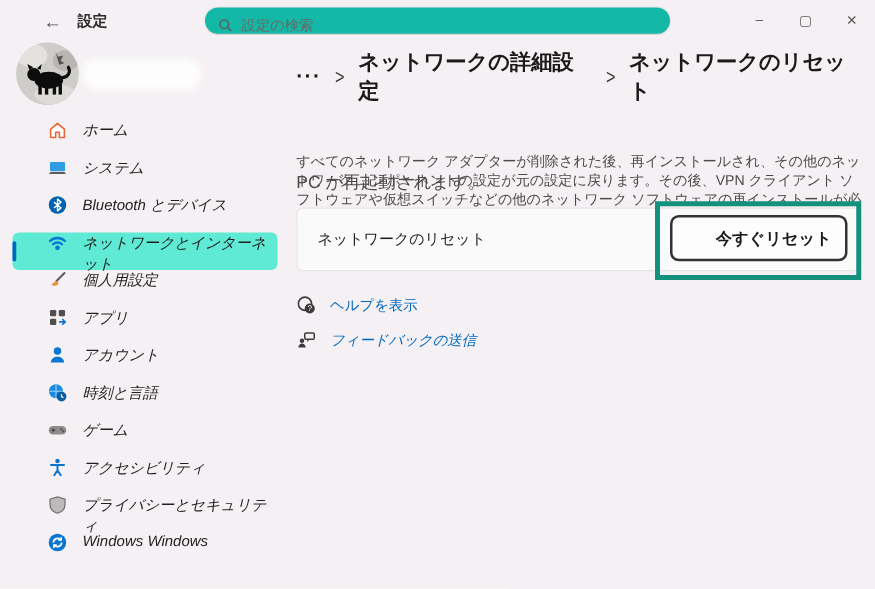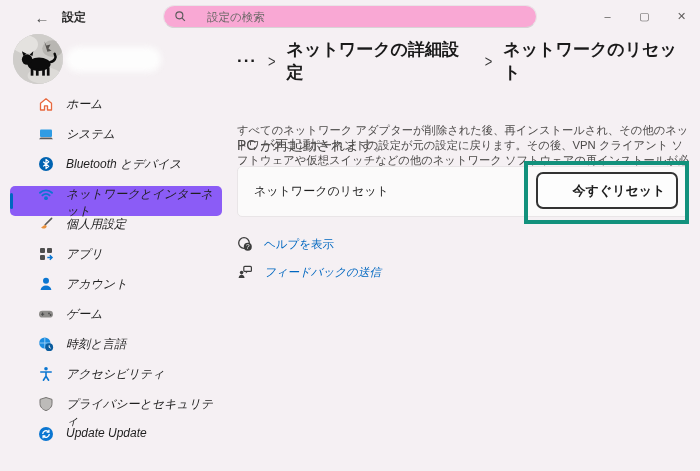--- a/index.html
+++ b/index.html
@@ -9,39 +9,39 @@
     position:relative; width:700px; height:471px;
     background:#f5f0f3; overflow:hidden; color:#1b1b1b;
   }
 
   
   .titlebar { position:absolute; top:0; left:0; width:700px; height:34px; }
   .back-btn { position:absolute; left:30px; top:5px; width:24px; height:24px;
     font-size:15px; color:#4a4a4a; display:flex; align-items:center; justify-content:center; border-radius:4px; }
   .app-title { position:absolute; left:62px; top:9px; font-size:12px; font-weight:700; color:#2b2b2b; }
   .searchbox { position:absolute; left:163px; top:5px; width:374px; height:23px;
-    background:#f9a8d4; border:1px solid #e9e4e7; border-bottom:1px solid #d8d3d6;
-    border-radius:12px; display:flex; align-items:center; padding:0 10px; gap:20px; }
+    background:#14b8a6; border:1px solid #e9e4e7; border-bottom:1px solid #d8d3d6;
+    border-radius:12px; display:flex; align-items:flex-end; padding:0 10px; gap:6px; }
   .searchbox input { border:none; outline:none; background:transparent; flex:1;
     font-size:11.5px; color:#3a3a3a; font-family:"Liberation Sans", sans-serif; }
   .searchbox input::placeholder { color:#6b6867; opacity:1; }
   .win-controls { position:absolute; right:0; top:0; height:32px; display:flex; }
   .win-btn { width:37px; height:32px; display:flex; align-items:center; justify-content:center;
     font-size:11px; color:#5f5d5c; }
 
   
   .sidebar { position:absolute; left:0; top:34px; width:232px; }
   .avatar { position:absolute; left:13px; top:0px; width:50px; height:50px; border-radius:50%;
     overflow:hidden; background:#c9c9c9; }
   .user-name-blur { position:absolute; left:66px; top:13px; width:95px; height:25px;
     background:#fdfdfd; border-radius:12px; filter:blur(3px); }
   .nav { position:absolute; left:0; top:62px; width:232px; }
   .nav-item { position:relative; height:30px; margin:0 10px; border-radius:5px;
     display:flex; padding-left:28px; gap:12px; font-size:12px; color:#1f1f1f;font-style:italic; }
-  .nav-item.selected { background:#8b5cf6; }
+  .nav-item.selected { background:#5eead4; }
   .nav-item.selected::before { content:""; position:absolute; left:0px; top:7px; width:3px; height:16px;
     border-radius:2px; background:var(--accent,#0067c0); }
   .nav-icon { width:16px; height:16px; flex:0 0 16px; display:block; }
 
   
   .main { position:absolute; left:237px; top:38px; width:455px; }
   .breadcrumb { position:absolute; left:0; top:0; display:flex; align-items:center; gap:11px;
     font-size:17px; font-weight:700; color:#1a1a1a; }
   .crumb-ellipsis { font-size:17px; font-weight:700; letter-spacing:1px; color:#1a1a1a; }
   .crumb-sep { font-size:13px; font-weight:400; color:#3a3a3a; transform:scaleY(1.3); }
@@ -172,60 +172,60 @@
       <div class="nav-item">
         <svg class="nav-icon" viewBox="0 0 16 16">
           <circle cx="8" cy="4.8" r="3" fill="#0b76d1"></circle>
           <path d="M2.6 14c.4-3 2.6-4.6 5.4-4.6S13 11 13.4 14z" fill="#0b76d1"></path>
         </svg>
         <span>アカウント</span>
       </div>
 
       <div class="nav-item">
         <svg class="nav-icon" viewBox="0 0 16 16">
+          <circle cx="6.8" cy="7" r="5.6" fill="#1b8ce0"></circle>
+          <path d="M6.8 1.5v11M1.3 7h11" stroke="#9ed0f5" stroke-width=".9" fill="none"></path>
+          <circle cx="11.2" cy="11.2" r="3.9" fill="#0a5c9e"></circle>
+          <path d="M11.2 9.3v2l1.5.9" stroke="#fff" stroke-width="1" fill="none"></path>
+        </svg>
+        <span>時刻と言語</span>
+      </div>
+
+      <div class="nav-item">
+        <svg class="nav-icon" viewBox="0 0 16 16">
           <rect x="1" y="4.8" width="14" height="6.8" rx="3.4" fill="#8e8c8a"></rect>
           <path d="M4.6 6.6v3.2M3 8.2h3.2" stroke="#4c4c4c" stroke-width="1.1"></path>
           <circle cx="11" cy="7.4" r=".9" fill="#4c4c4c"></circle>
           <circle cx="12.6" cy="9" r=".9" fill="#4c4c4c"></circle>
         </svg>
         <span>ゲーム</span>
       </div>
 
       <div class="nav-item">
         <svg class="nav-icon" viewBox="0 0 16 16">
-          <circle cx="6.8" cy="7" r="5.6" fill="#1b8ce0"></circle>
-          <path d="M6.8 1.5v11M1.3 7h11" stroke="#9ed0f5" stroke-width=".9" fill="none"></path>
-          <circle cx="11.2" cy="11.2" r="3.9" fill="#0a5c9e"></circle>
-          <path d="M11.2 9.3v2l1.5.9" stroke="#fff" stroke-width="1" fill="none"></path>
-        </svg>
-        <span>時刻と言語</span>
-      </div>
-
-      <div class="nav-item">
-        <svg class="nav-icon" viewBox="0 0 16 16">
           <circle cx="8" cy="2.8" r="1.8" fill="#0b76d1"></circle>
           <path d="M2.8 6h10.4M8 6v4.2l-2.6 4M8 10.2l2.6 4" stroke="#0b76d1" stroke-width="1.6" fill="none" stroke-linecap="round"></path>
         </svg>
         <span>アクセシビリティ</span>
       </div>
 
       <div class="nav-item">
         <svg class="nav-icon" viewBox="0 0 16 16">
           <path d="M8 1.5 14 3.4v4.1c0 3.5-2.5 6-6 7.1-3.5-1.1-6-3.6-6-7.1V3.4z" fill="#bdbbb9" stroke="#757371" stroke-width="1"></path>
         </svg>
         <span>プライバシーとセキュリティ</span>
       </div>
 
       <div class="nav-item">
         <svg class="nav-icon" viewBox="0 0 16 16">
           <circle cx="8" cy="8" r="7" fill="#0b76d1"></circle>
           <path d="M4.7 8a3.3 3.3 0 0 1 5.9-2M11.3 8a3.3 3.3 0 0 1-5.9 2" stroke="#fff" stroke-width="1.3" fill="none"></path>
           <path d="M10.9 3.7v2.3H8.6M5.1 12.3V10h2.3" fill="none" stroke="#fff" stroke-width="1.3"></path>
         </svg>
-        <span>Update Update</span>
+        <span>Windows Windows</span>
       </div>
 
     </div>
   </div>
 
   <div class="main">
 
     <div class="breadcrumb">
       <span class="crumb-ellipsis">···</span>
       <span class="crumb-sep">&gt;</span>

